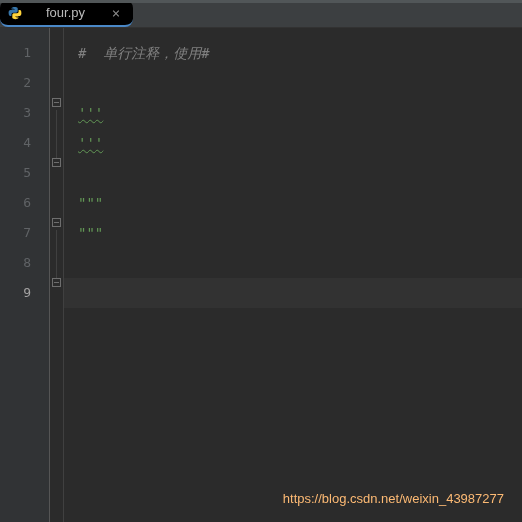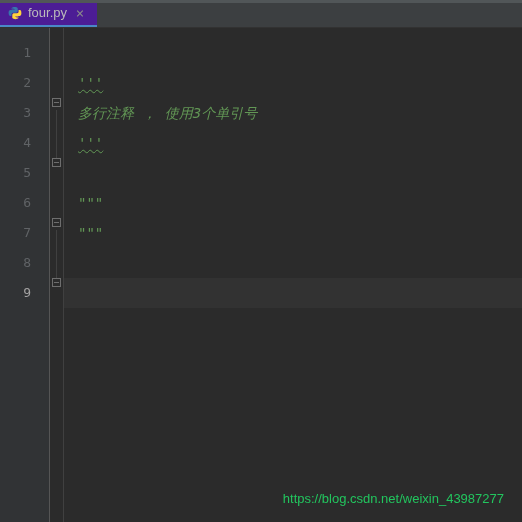--- a/index.html
+++ b/index.html
@@ -15,24 +15,25 @@
     .tab-bar {
       height: 28px;
       background: #3c3f41;
       display: flex;
       border-bottom: 1px solid #323232;
     }
     .tab {
       display: flex;
       align-items: center;
       padding: 0 10px 0 8px;
-      background: #4c1d95;
+      background: #000000;
       border-bottom: 2px solid #4a88c7;
-      gap: 6px;
+      gap: 24px;
       height: 100%;
+      border-radius: 8px;
     }
     .python-icon {
       width: 14px;
       height: 14px;
       display: inline-block;
     }
     .tab-label {
       color: #bbbbbb;
       font-size: 13px;
       font-family: -apple-system, "Segoe UI", Arial, sans-serif;
@@ -128,21 +129,21 @@
       font-style: italic;
     }
     .wavy {
       text-decoration: underline wavy #629755;
       text-decoration-thickness: 1px;
     }
     .watermark {
       position: absolute;
       bottom: 16px;
       right: 18px;
-      color: #22c55e;
+      color: #fdba74;
       font-size: 13px;
       font-family: Arial, sans-serif;
     }
     .top-border {
       position: absolute;
       top: 0;
       left: 0;
       right: 0;
       height: 3px;
       background: #515658;
@@ -183,23 +184,23 @@
     <div class="fold-marker" style="top:70px"></div>
     <div class="fold-line" style="top:82px;height:48px"></div>
     <div class="fold-marker" style="top:130px"></div>
     <div class="fold-marker" style="top:190px"></div>
     <div class="fold-line" style="top:202px;height:48px"></div>
     <div class="fold-marker" style="top:250px"></div>
   </div>
 
   <div class="code-area">
     <div class="highlight-line"></div>
+    <div class="code-line"><span class="comment">#  单行注释，使用#</span></div>
     <div class="code-line"><span></span></div>
     <div class="code-line"><span class="docstring wavy">'''</span></div>
-    <div class="code-line"><span class="docstring">多行注释 ， 使用3个单引号</span></div>
     <div class="code-line"><span class="docstring wavy">'''</span></div>
     <div class="code-line"><span></span></div>
     <div class="code-line"><span class="docstring">"""</span></div>
     <div class="code-line" style="position:relative;z-index:1"><span class="docstring">"""</span></div>
   </div>
 </div>
 
 <div class="watermark">https://blog.csdn.net/weixin_43987277</div>
 
 </body></html>

